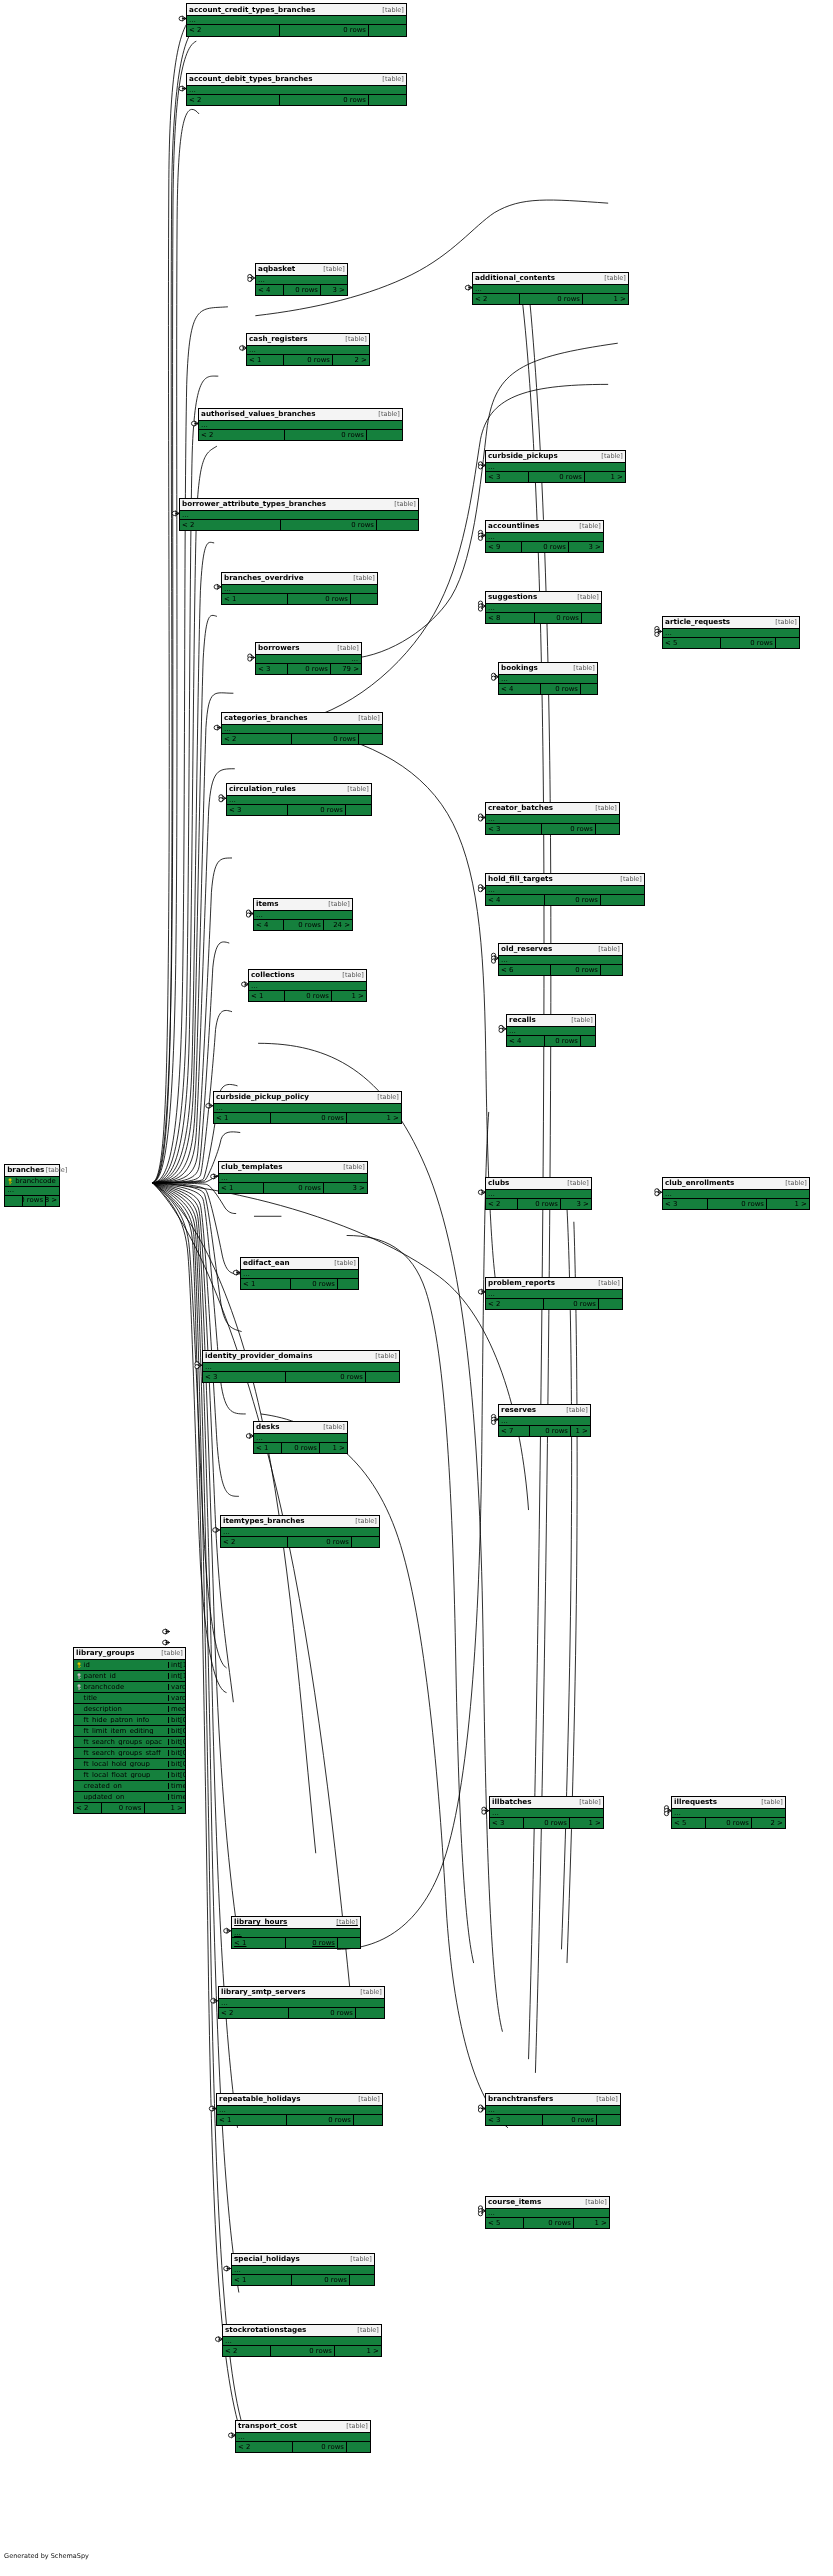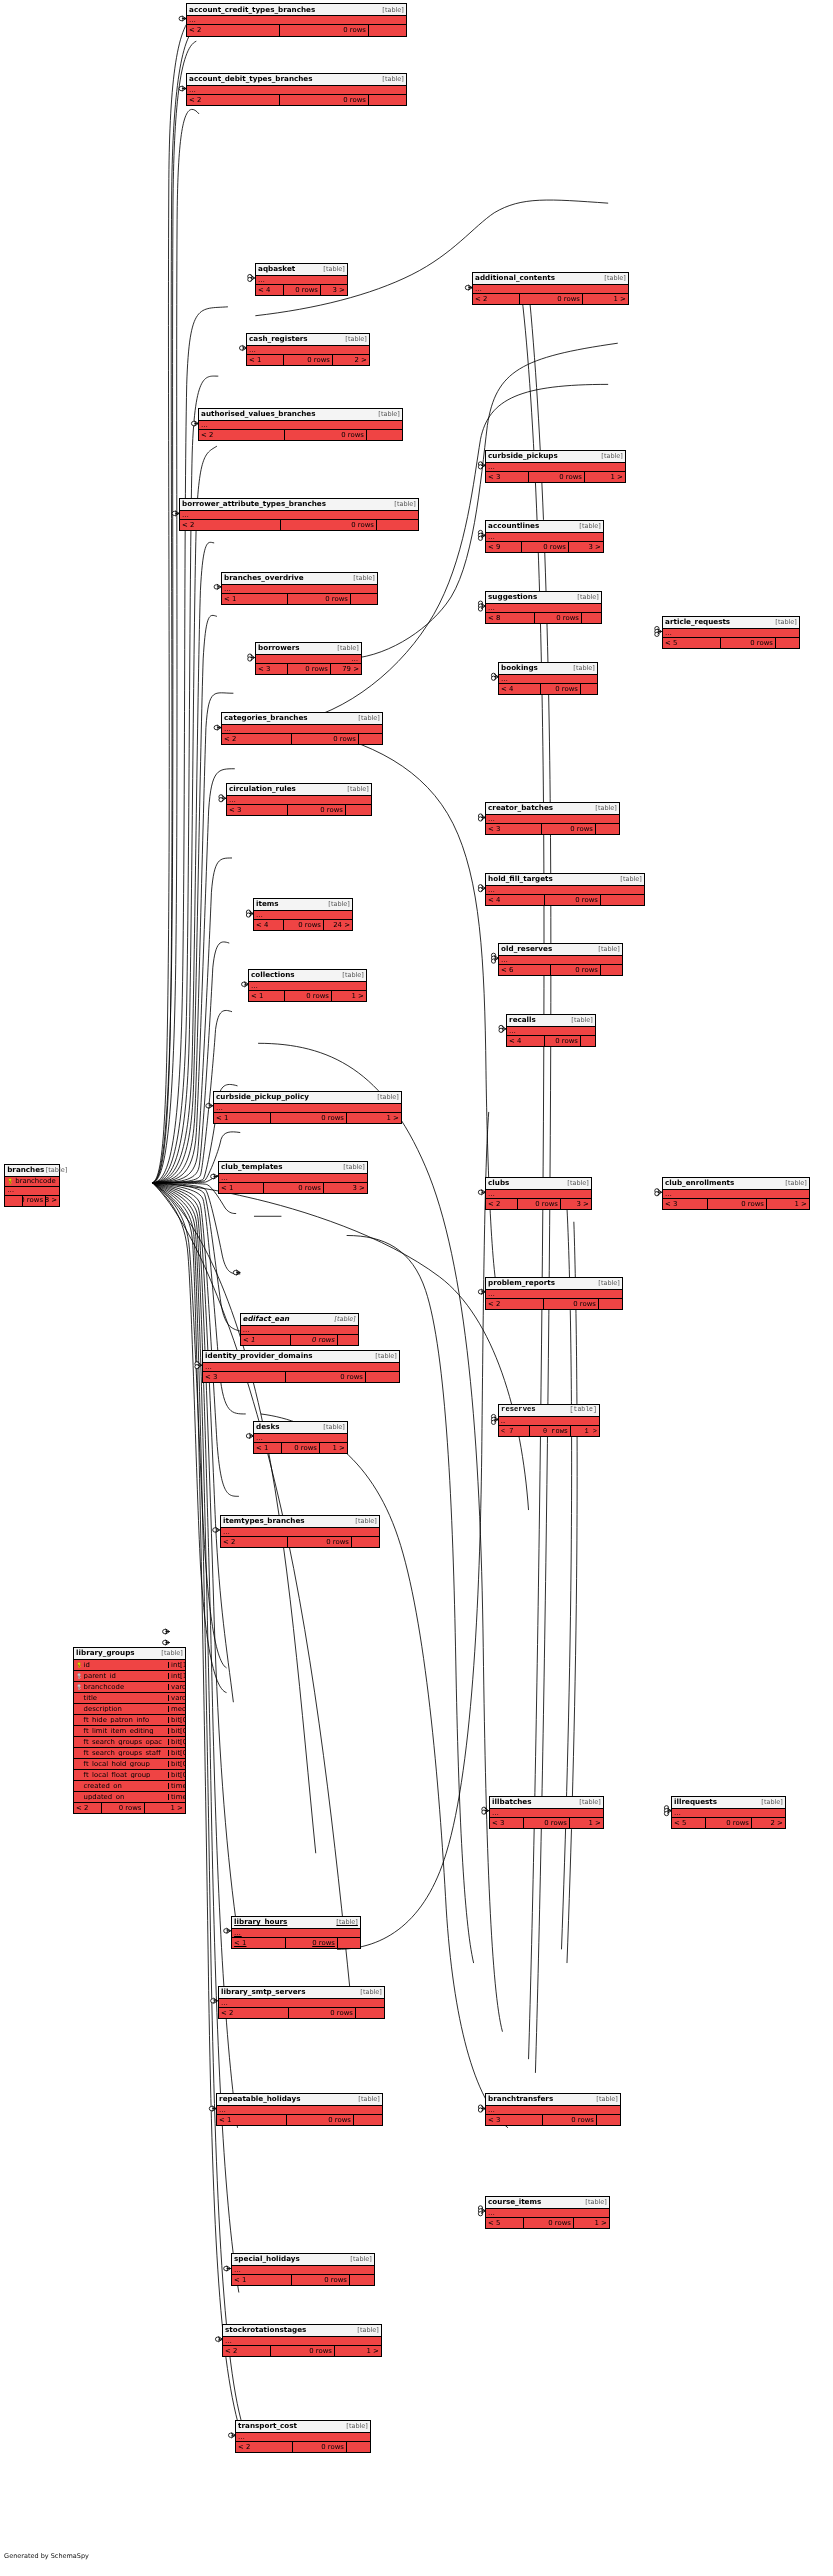--- a/index.html
+++ b/index.html
@@ -24,21 +24,21 @@
     position: absolute;
     left: 0; top: 0;
     width: 834px;
     height: 2576px;
     pointer-events: none;
   }
   .node {
     position: absolute;
     box-sizing: border-box;
     border: 0.7px solid #000000;
-    background: #ef4444;
+    background: #15803d;
     font-size: 6.9px;
     line-height: 1;
     z-index: 5;
   }
   .node .thead {
     display: flex;
     align-items: baseline;
     justify-content: space-between;
     background: #f4f4f4;
     border-bottom: 0.7px solid #000;
@@ -620,21 +620,21 @@
           <span class="tname">club_enrollments</span>
           <span class="ttype">[table]</span>
         </div>
         <div class="ellipsis-row">…</div>
         <div class="footer">
           <div class="fcell f-left" style="width:45px;">&lt; 3</div>
           <div class="fcell f-mid" style="width:59px;">0 rows</div>
           <div class="fcell f-right" style="flex:1;">1 &gt;</div>
         </div>
       </div>
-      <div class="node" style="left: 240px; top: 1313px; width: 119px; font-style: italic;">
+      <div class="node" style="left: 240px; top: 1257px; width: 119px;">
         <div class="thead">
           <span class="tname">edifact_ean</span>
           <span class="ttype">[table]</span>
         </div>
         <div class="ellipsis-row">…</div>
         <div class="footer">
           <div class="fcell f-left" style="width:50px;">&lt; 1</div>
           <div class="fcell f-mid" style="width:47px;">0 rows</div>
           <div class="fcell f-right" style="flex:1;"></div>
         </div>
@@ -656,21 +656,21 @@
           <span class="tname">identity_provider_domains</span>
           <span class="ttype">[table]</span>
         </div>
         <div class="ellipsis-row">…</div>
         <div class="footer">
           <div class="fcell f-left" style="width:83px;">&lt; 3</div>
           <div class="fcell f-mid" style="width:80px;">0 rows</div>
           <div class="fcell f-right" style="flex:1;"></div>
         </div>
       </div>
-      <div class="node" style="left: 498px; top: 1404px; width: 102px; font-family: Liberation Mono, monospace;">
+      <div class="node" style="left: 498px; top: 1404px; width: 93px;">
         <div class="thead">
           <span class="tname">reserves</span>
           <span class="ttype">[table]</span>
         </div>
         <div class="ellipsis-row">…</div>
         <div class="footer">
           <div class="fcell f-left" style="width:31px;">&lt; 7</div>
           <div class="fcell f-mid" style="width:41px;">0 rows</div>
           <div class="fcell f-right" style="flex:1;">1 &gt;</div>
         </div>

